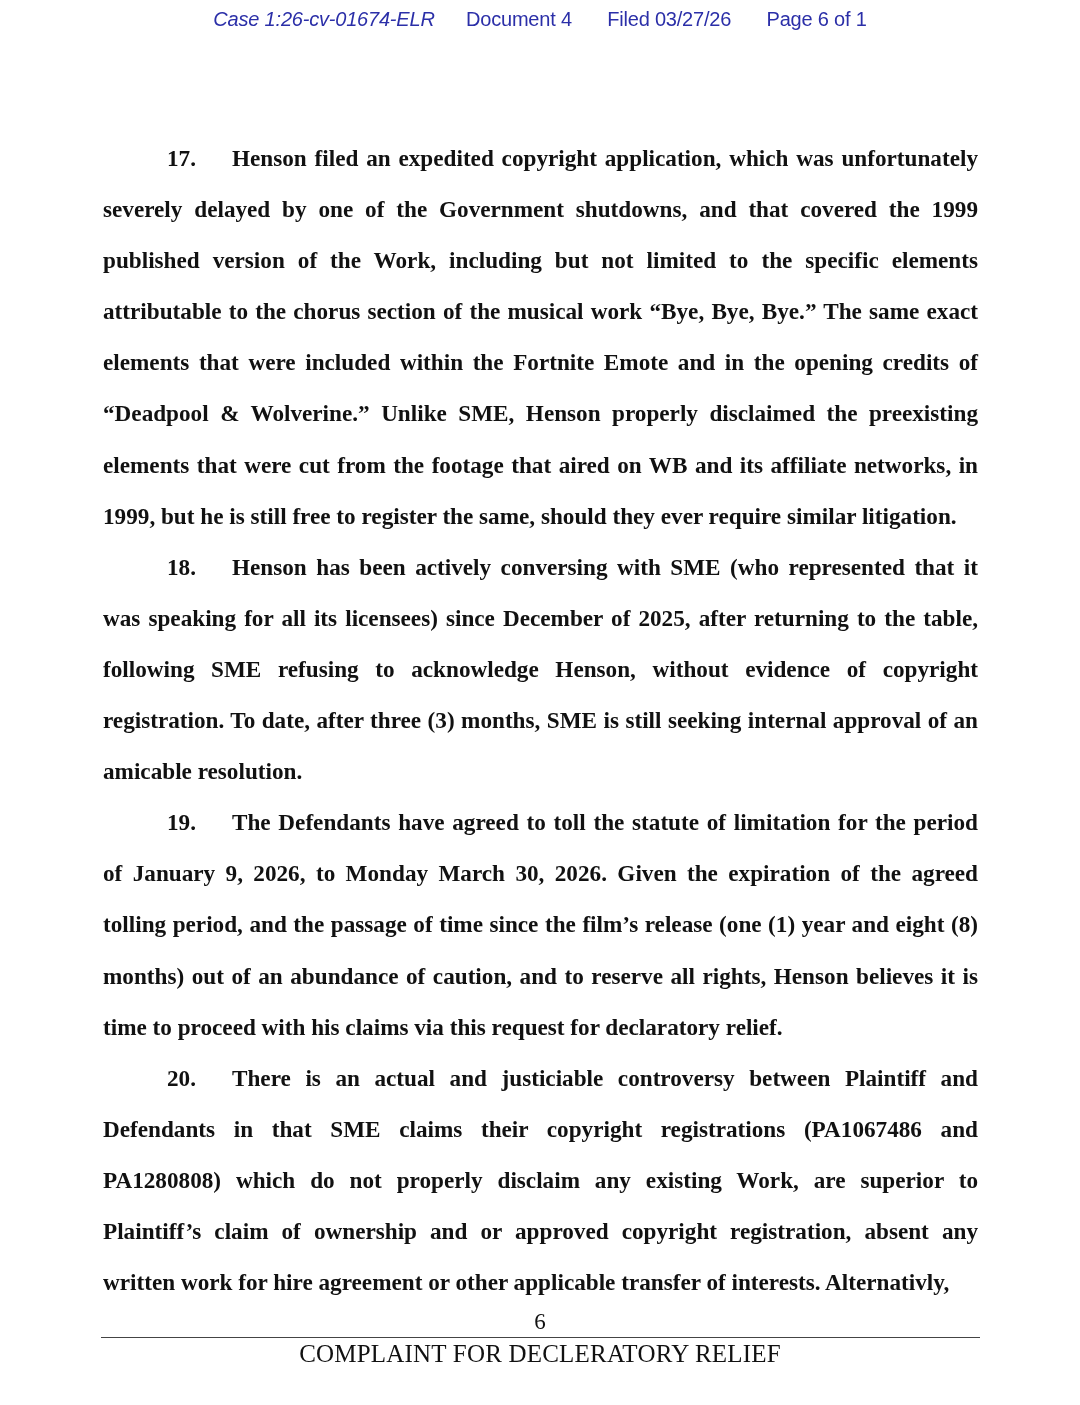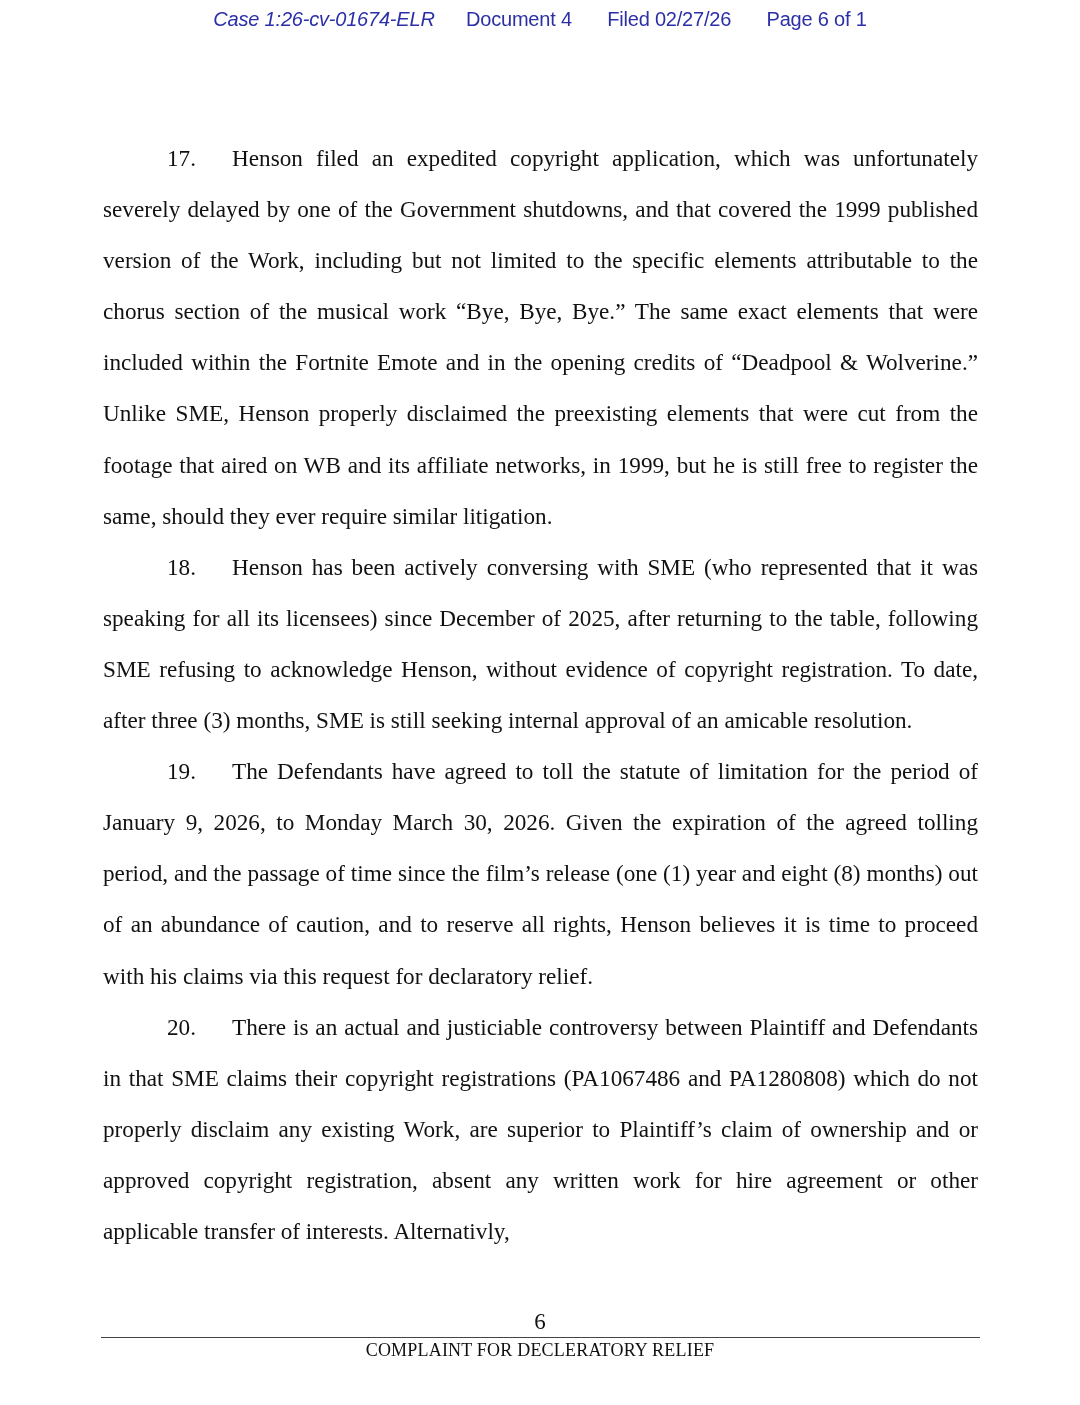--- a/index.html
+++ b/index.html
@@ -39,20 +39,21 @@
       width: 875px;
       font-family: "Liberation Serif", serif;
       font-size: 23.2px;
       line-height: 51.1px;
       color: #111111;
       text-align: justify;
     }
     .para {
       margin: 0;
       text-indent: 64px;
+      font-weight: bold;
     }
     .para .num {
       display: inline-block;
       width: 65px;
       text-indent: 0;
     }
 
     .page-number {
       position: absolute;
       top: 1309px;
@@ -71,32 +72,32 @@
       height: 0;
       border-top: 1.5px solid #444444;
     }
     .footer-title {
       position: absolute;
       top: 1340px;
       left: 0;
       width: 1080px;
       text-align: center;
       font-family: "Liberation Serif", serif;
-      font-size: 18px;
+      font-size: 25px;
       color: #111111;
       letter-spacing: 0.2px;
     }
   </style>
 </head>
 <body>
 
 <div class="header">
   <span class="case">Case 1:26-cv-01674-ELR</span>
   <span class="doc">Document 4</span>
-  <span class="filed">Filed 02/27/26</span>
+  <span class="filed">Filed 03/27/26</span>
   <span class="page">Page 6 of 1</span>
 </div>
 
 <div class="body">
   <p class="para"><span class="num">17.</span><span>Henson filed an expedited copyright application, which was unfortunately severely delayed by one of the Government shutdowns, and that covered the 1999 published version of the Work, including but not limited to the specific elements attributable to the chorus section of the musical work “Bye, Bye, Bye.” The same exact elements that were included within the Fortnite Emote and in the opening credits of “Deadpool &amp; Wolverine.” Unlike SME, Henson properly disclaimed the preexisting elements that were cut from the footage that aired on WB and its affiliate networks, in 1999, but he is still free to register the same, should they ever require similar litigation.</span></p>
   <p class="para"><span class="num">18.</span><span>Henson has been actively conversing with SME (who represented that it was speaking for all its licensees) since December of 2025, after returning to the table, following SME refusing to acknowledge Henson, without evidence of copyright registration. To date, after three (3) months, SME is still seeking internal approval of an amicable resolution.</span></p>
   <p class="para"><span class="num">19.</span><span>The Defendants have agreed to toll the statute of limitation for the period of January 9, 2026, to Monday March 30, 2026. Given the expiration of the agreed tolling period, and the passage of time since the film’s release (one (1) year and eight (8) months) out of an abundance of caution, and to reserve all rights, Henson believes it is time to proceed with his claims via this request for declaratory relief.</span></p>
   <p class="para"><span class="num">20.</span><span>There is an actual and justiciable controversy between Plaintiff and Defendants in that SME claims their copyright registrations (PA1067486 and PA1280808) which do not properly disclaim any existing Work, are superior to Plaintiff’s claim of ownership and or approved copyright registration, absent any written work for hire agreement or other applicable transfer of interests. Alternativly,</span></p>
 </div>
 

